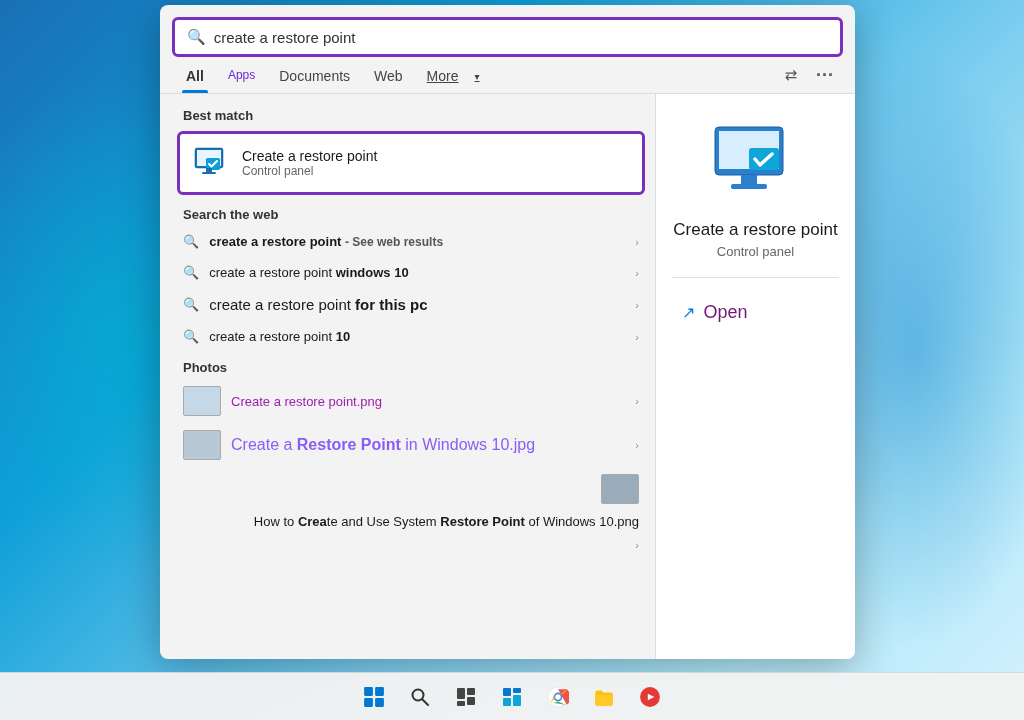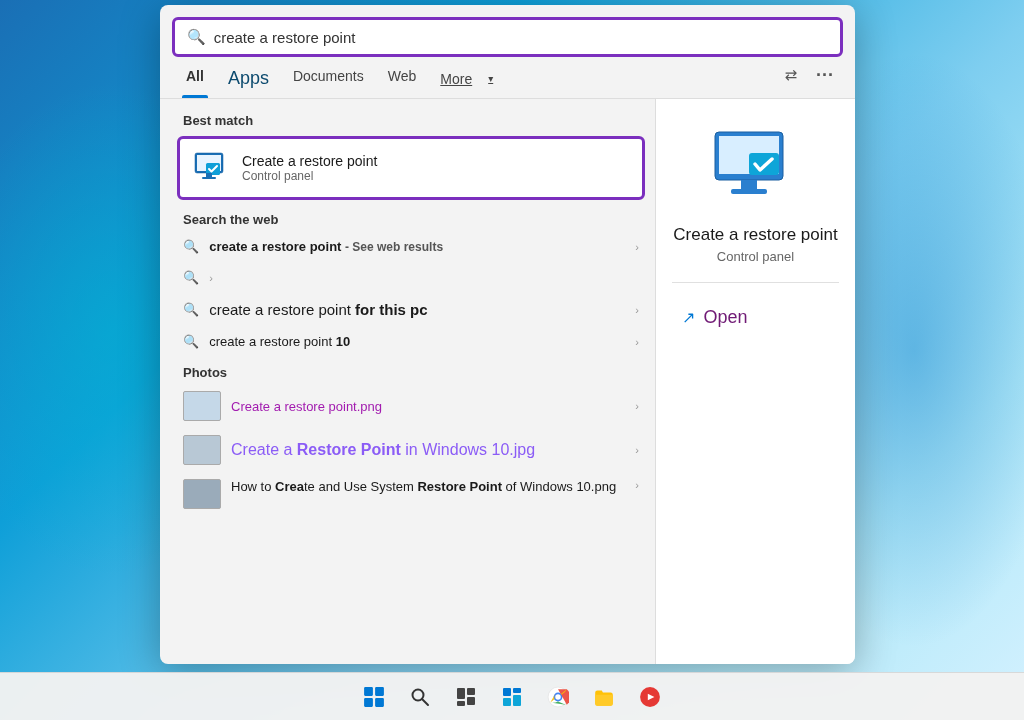--- a/index.html
+++ b/index.html
@@ -45,21 +45,21 @@
       <span style="color:#666;font-size:15px;">🔍</span>
       <span style="font-size:15px;color:#333;flex:1;">create a restore point</span>
     </div>
   </div>
 
   <div style="display:flex;padding:0 14px;border-bottom:1px solid #ddd;margin-top:2px;">
     <div style="padding:9px 12px;font-size:14px;color:#333;font-weight:600;cursor:pointer;position:relative;">
       <span>All</span>
       <div style="position:absolute;bottom:0;left:8px;right:8px;height:3px;background:#0078d4;border-radius:2px 2px 0 0;"></div>
     </div>
-    <div style="padding:9px 12px;font-size:18px;color:#0c4a6e;cursor:pointer;">
+    <div style="padding:9px 12px;font-size:12px;color:#6d28d9;cursor:pointer;">
       <span>Apps</span>
     </div>
     <div style="padding:9px 12px;font-size:14px;color:#444;cursor:pointer;">
       <span>Documents</span>
     </div>
     <div style="padding:9px 12px;font-size:14px;color:#444;cursor:pointer;">
       <span>Web</span>
     </div>
     <div style="padding:9px 12px;font-size:14px;color:#444;cursor:pointer;display:flex;align-items:center;gap:16px;text-decoration:underline;">
       <span>More</span>
@@ -102,20 +102,21 @@
       <div style="font-size:13px;font-weight:600;color:#333;padding:10px 16px 4px;">Search the web</div>
 
       <div style="display:flex;align-items:center;padding:8px 16px;cursor:pointer;gap:10px;">
         <span style="color:#777;font-size:13px;">🔍</span>
         <span style="flex:1;font-size:13px;color:#1a1a1a;font-weight:bold;">create a restore point <span style="color:#555;font-size:12px;">- See web results</span></span>
         <span style="color:#999;font-size:11px;">›</span>
       </div>
 
       <div style="display:flex;align-items:center;padding:8px 16px;cursor:pointer;gap:10px;">
         <span style="color:#777;font-size:13px;">🔍</span>
+        <span style="flex:1;font-size:13px;color:#1a1a1a;">create a restore point <strong>windows 10</strong></span>
         <span style="color:#999;font-size:11px;">›</span>
       </div>
 
       <div style="display:flex;align-items:center;padding:8px 16px;cursor:pointer;gap:10px;">
         <span style="color:#777;font-size:13px;">🔍</span>
         <span style="flex:1;font-size:15px;color:#1a1a1a;">create a restore point <strong>for this pc</strong></span>
         <span style="color:#999;font-size:11px;">›</span>
       </div>
 
       <div style="display:flex;align-items:center;padding:8px 16px;cursor:pointer;gap:10px;">
@@ -131,21 +132,21 @@
         <span style="flex:1;font-size:13px;color:#a21caf;"><span>Create a restore point.png</span></span>
         <span style="color:#999;font-size:11px;">›</span>
       </div>
 
       <div style="display:flex;align-items:center;padding:7px 16px;cursor:pointer;gap:10px;">
         <div style="width:38px;height:30px;background:#b8c8d5;border-radius:2px;flex-shrink:0;border:1px solid #aaa;"></div>
         <span style="flex:1;font-size:16px;color:#8b5cf6;">Create a <strong>Restore Point</strong> in Windows 10.jpg</span>
         <span style="color:#999;font-size:11px;">›</span>
       </div>
 
-      <div style="display:flex;align-items:flex-start;padding:7px 16px;cursor:pointer;gap:10px;">
+      <div style="display:flex;align-items:flex-end;padding:7px 16px;cursor:pointer;gap:10px;flex-direction:column;">
         <div style="width:38px;height:30px;background:#9aabba;border-radius:2px;flex-shrink:0;border:1px solid #aaa;"></div>
         <span style="flex:1;font-size:13px;color:#1a1a1a;">How to <strong>Crea</strong>te and Use System <strong>Restore Point</strong> of Windows 10.png</span>
         <span style="color:#999;font-size:11px;">›</span>
       </div>
 
     </div>
 
     <div style="flex:1;background:white;border-left:1px solid #ddd;display:flex;flex-direction:column;align-items:center;padding:28px 16px 16px;">
 
       <div style="margin-bottom:14px;">

